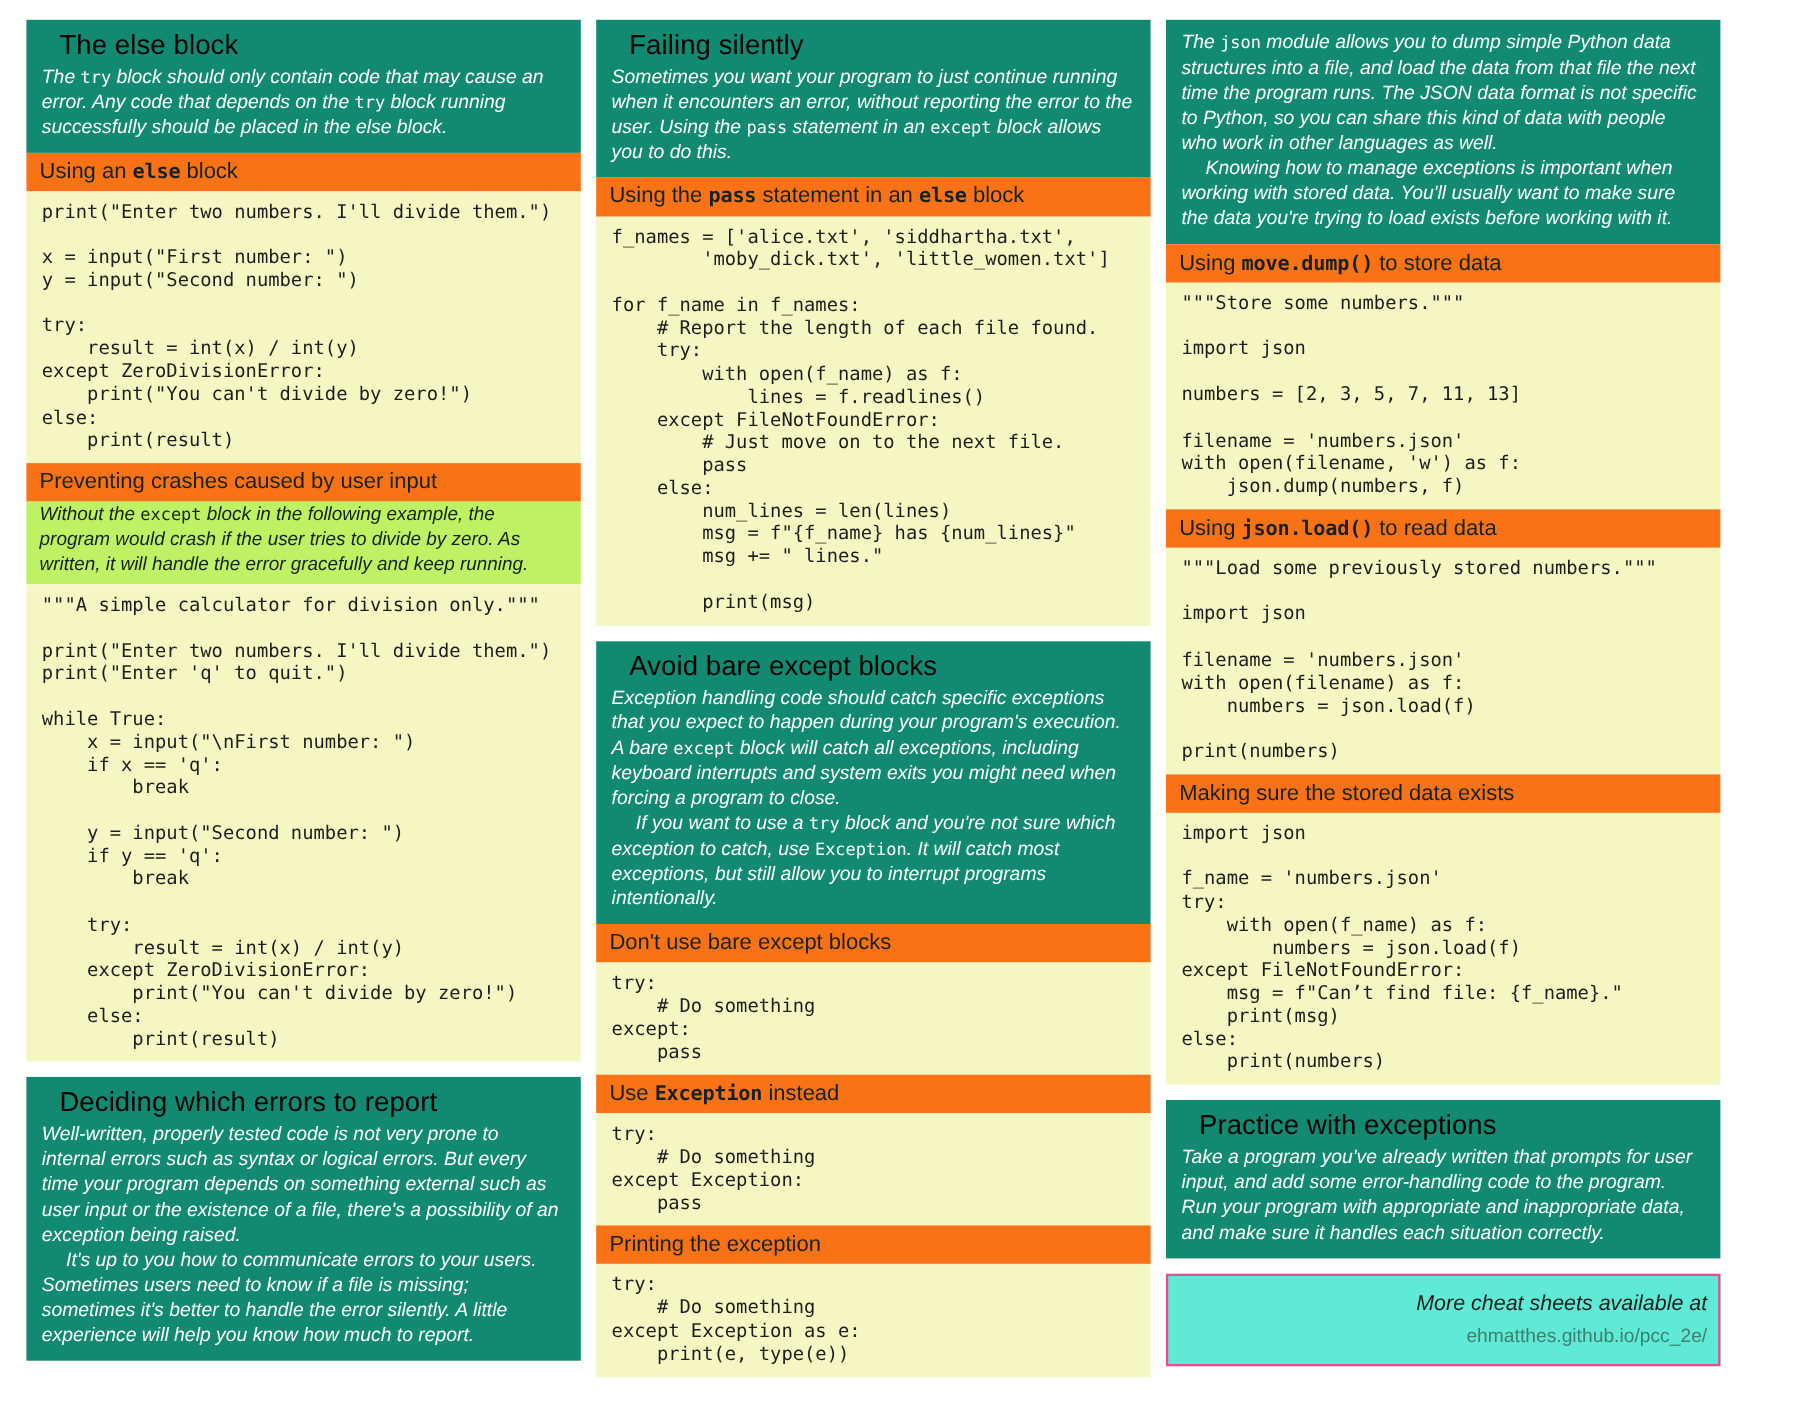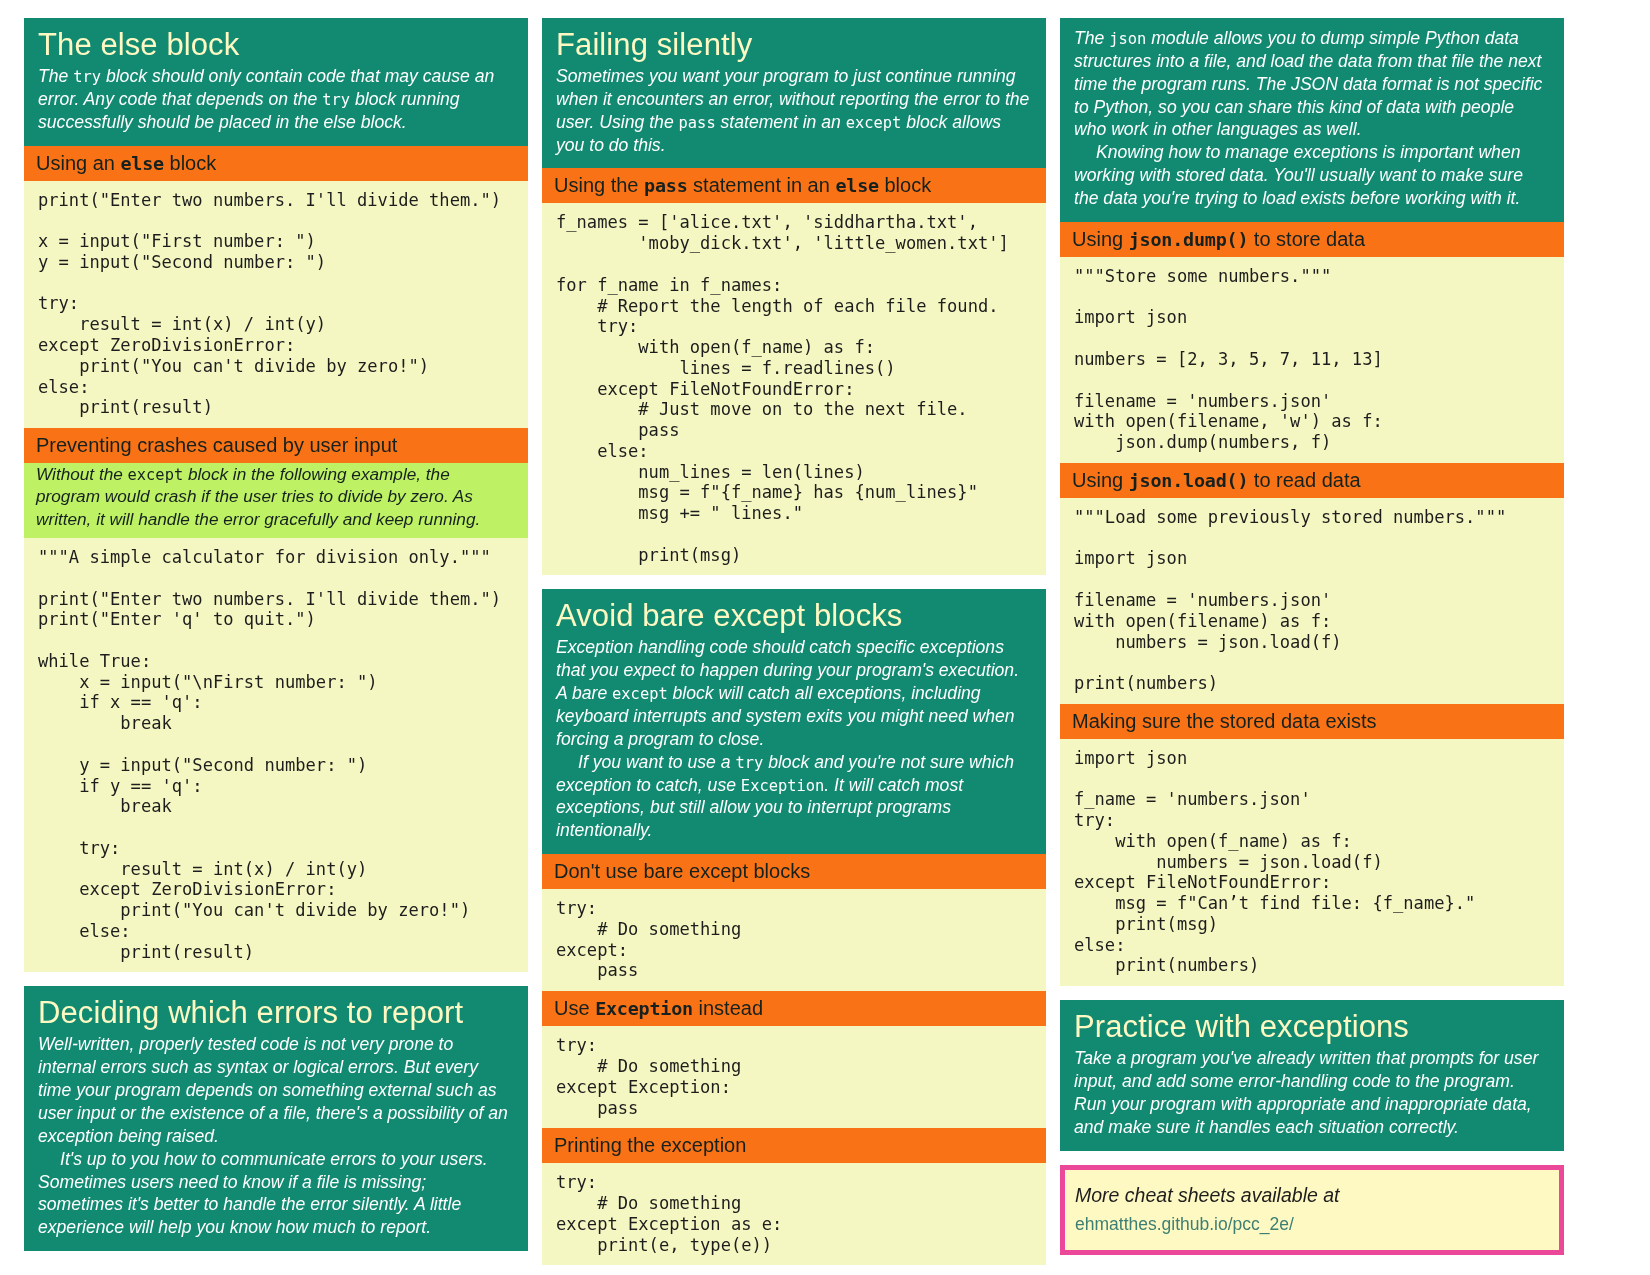--- a/index.html
+++ b/index.html
@@ -30,26 +30,26 @@
   }
   .card { display: flex; flex-direction: column; }
 
   
   .intro {
     background: #128a72;
     color: #ffffff;
     padding: 9px 14px 12px 14px;
   }
   .intro h2 {
-    margin: 0 0 2px 0;
+    margin: 0 0 2px 16px;
     font-weight: 400;
-    font-size: 31px;
+    font-size: 25px;
     line-height: 1.16;
     letter-spacing: 0.1px;
-    color: #fef9c3;
+    color: #000000;
   }
   .intro p {
     margin: 0;
     font-style: italic;
     font-size: 17.6px;
     line-height: 1.30;
     color: #ffffff;
   }
   .intro p.indent { text-indent: 22px; }
   .intro code, .intro .mono {
@@ -83,24 +83,24 @@
     font-size: 17.1px;
     line-height: 1.215;
     padding: 9px 12px 10px 14px;
     white-space: pre;
     overflow: hidden;
     tab-size: 4;
   }
 
   
   .footer-box {
-    border: 5px solid #ec4899;
-    background: #fef9c3;
+    border: 2px solid #ec4899;
+    background: #5eead4;
     padding: 13px 10px 14px 10px;
-    text-align: left;
+    text-align: right;
   }
   .footer-box .line1 {
     font-style: italic;
     font-size: 19.5px;
     color: #1d1d1d;
     line-height: 1.3;
   }
   .footer-box .line2 {
     margin-top: 5px;
     font-size: 17.5px;
@@ -229,21 +229,21 @@
   </div>
 
   <div class="col">
 
     <div class="card">
       <div class="intro">
         <p>The <span class="mono">json</span> module allows you to dump simple Python data structures into a file, and load the data from that file the next time the program runs. The JSON data format is not specific to Python, so you can share this kind of data with people who work in other languages as well.</p>
         <p class="indent">Knowing how to manage exceptions is important when working with stored data. You'll usually want to make sure the data you're trying to load exists before working with it.</p>
       </div>
 
-      <div class="subhead">Using <span class="mono">json.dump()</span> to store data</div>
+      <div class="subhead">Using <span class="mono">move.dump()</span> to store data</div>
       <pre class="code">"""Store some numbers."""
 
 import json
 
 numbers = [2, 3, 5, 7, 11, 13]
 
 filename = 'numbers.json'
 with open(filename, 'w') as f:
     json.dump(numbers, f)</pre>
 

